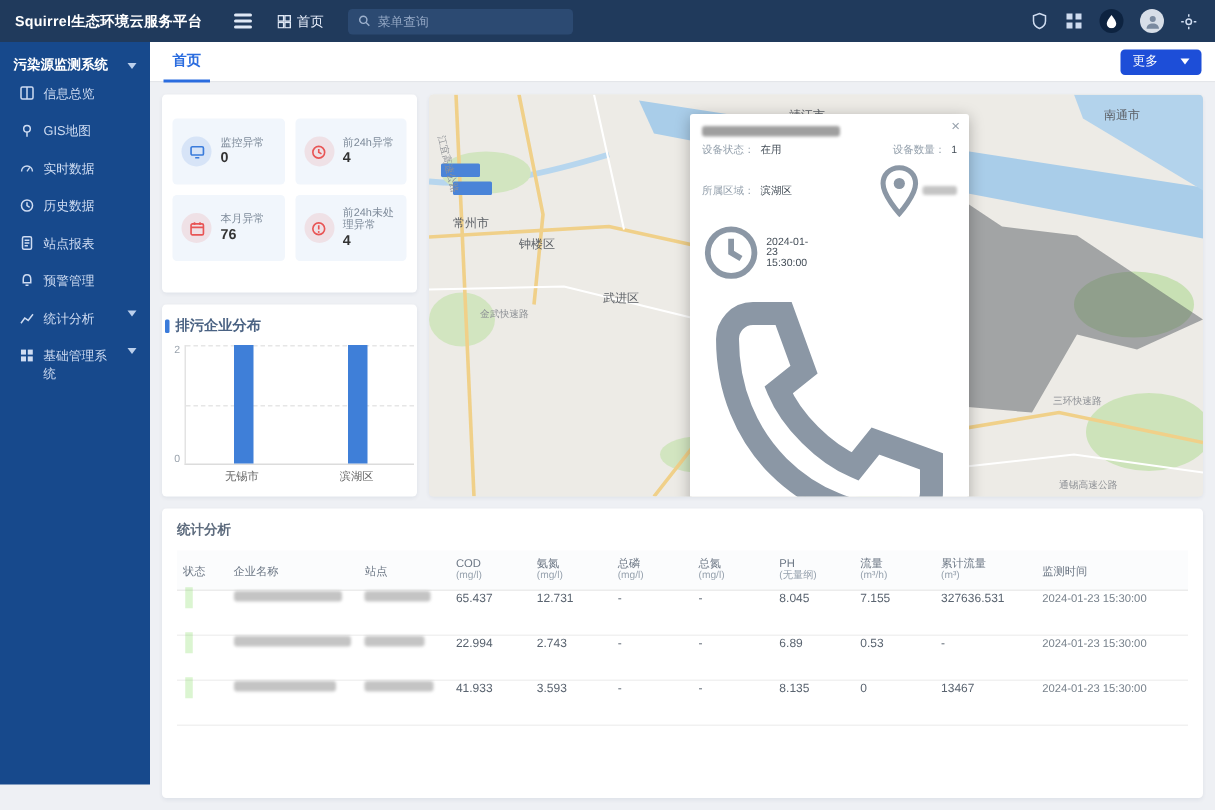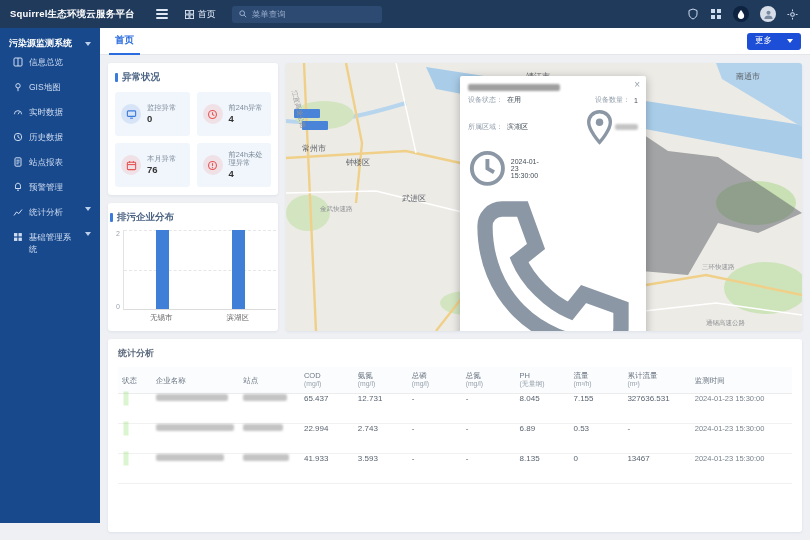--- a/index.html
+++ b/index.html
@@ -217,24 +217,20 @@
         <span>更多</span>
         <span class="cdown"></span>
       </button>
   </div>
 
   <div class="content">
     <div class="toprow">
 
       <div class="leftcol">
         <div class="card abn">
-          <div class="ptitle">
-              <span class="bar"></span>
-              <span>异常状况</span>
-            </div>
           <div class="mini-grid">
             <div class="mini">
               <span class="ic blue">
                   <svg width="11" height="11" viewBox="0 0 12 12">
                     <rect x="1.5" y="2" width="9" height="6" rx="1" fill="none" stroke="#3a7bdb" stroke-width="1.2"></rect>
                     <line x1="4.5" y1="10" x2="7.5" y2="10" stroke="#3a7bdb" stroke-width="1.2"></line>
                   </svg>
                 </span>
               <span class="txt">
                   <span class="lbl">监控异常</span>

